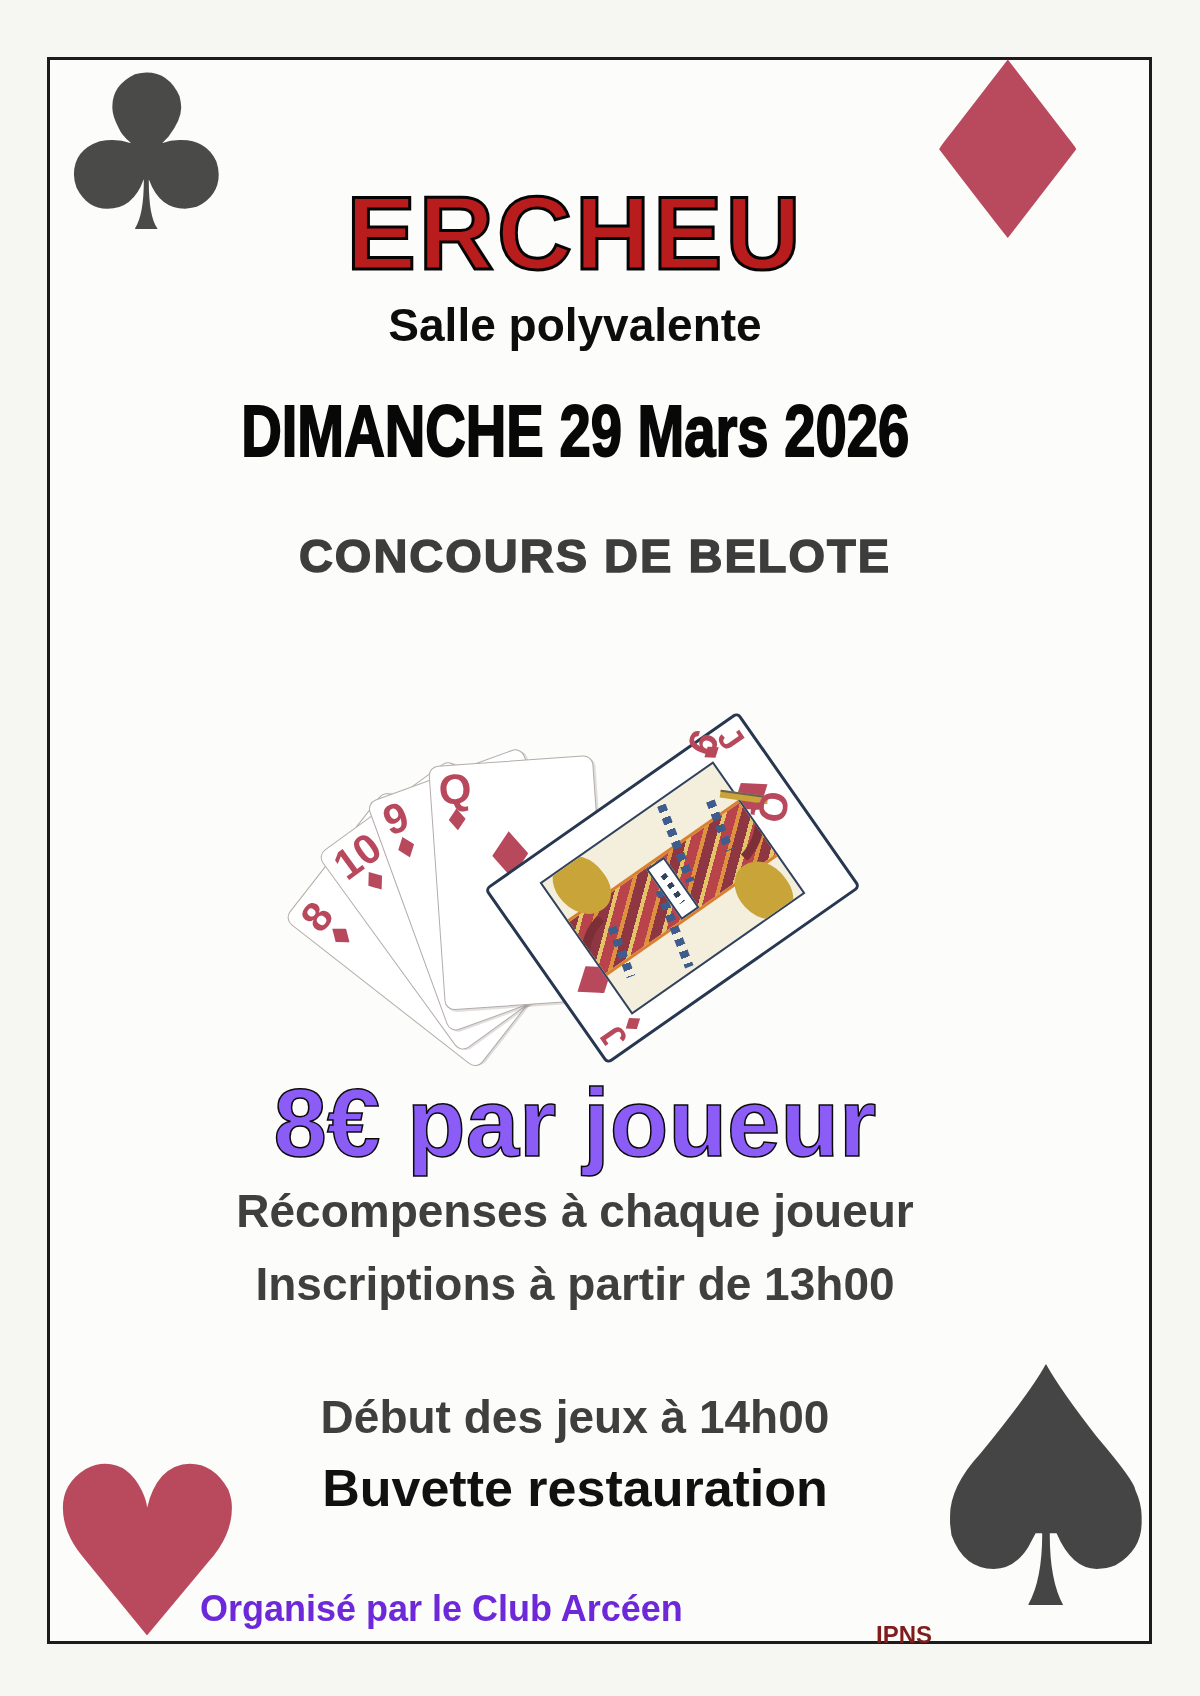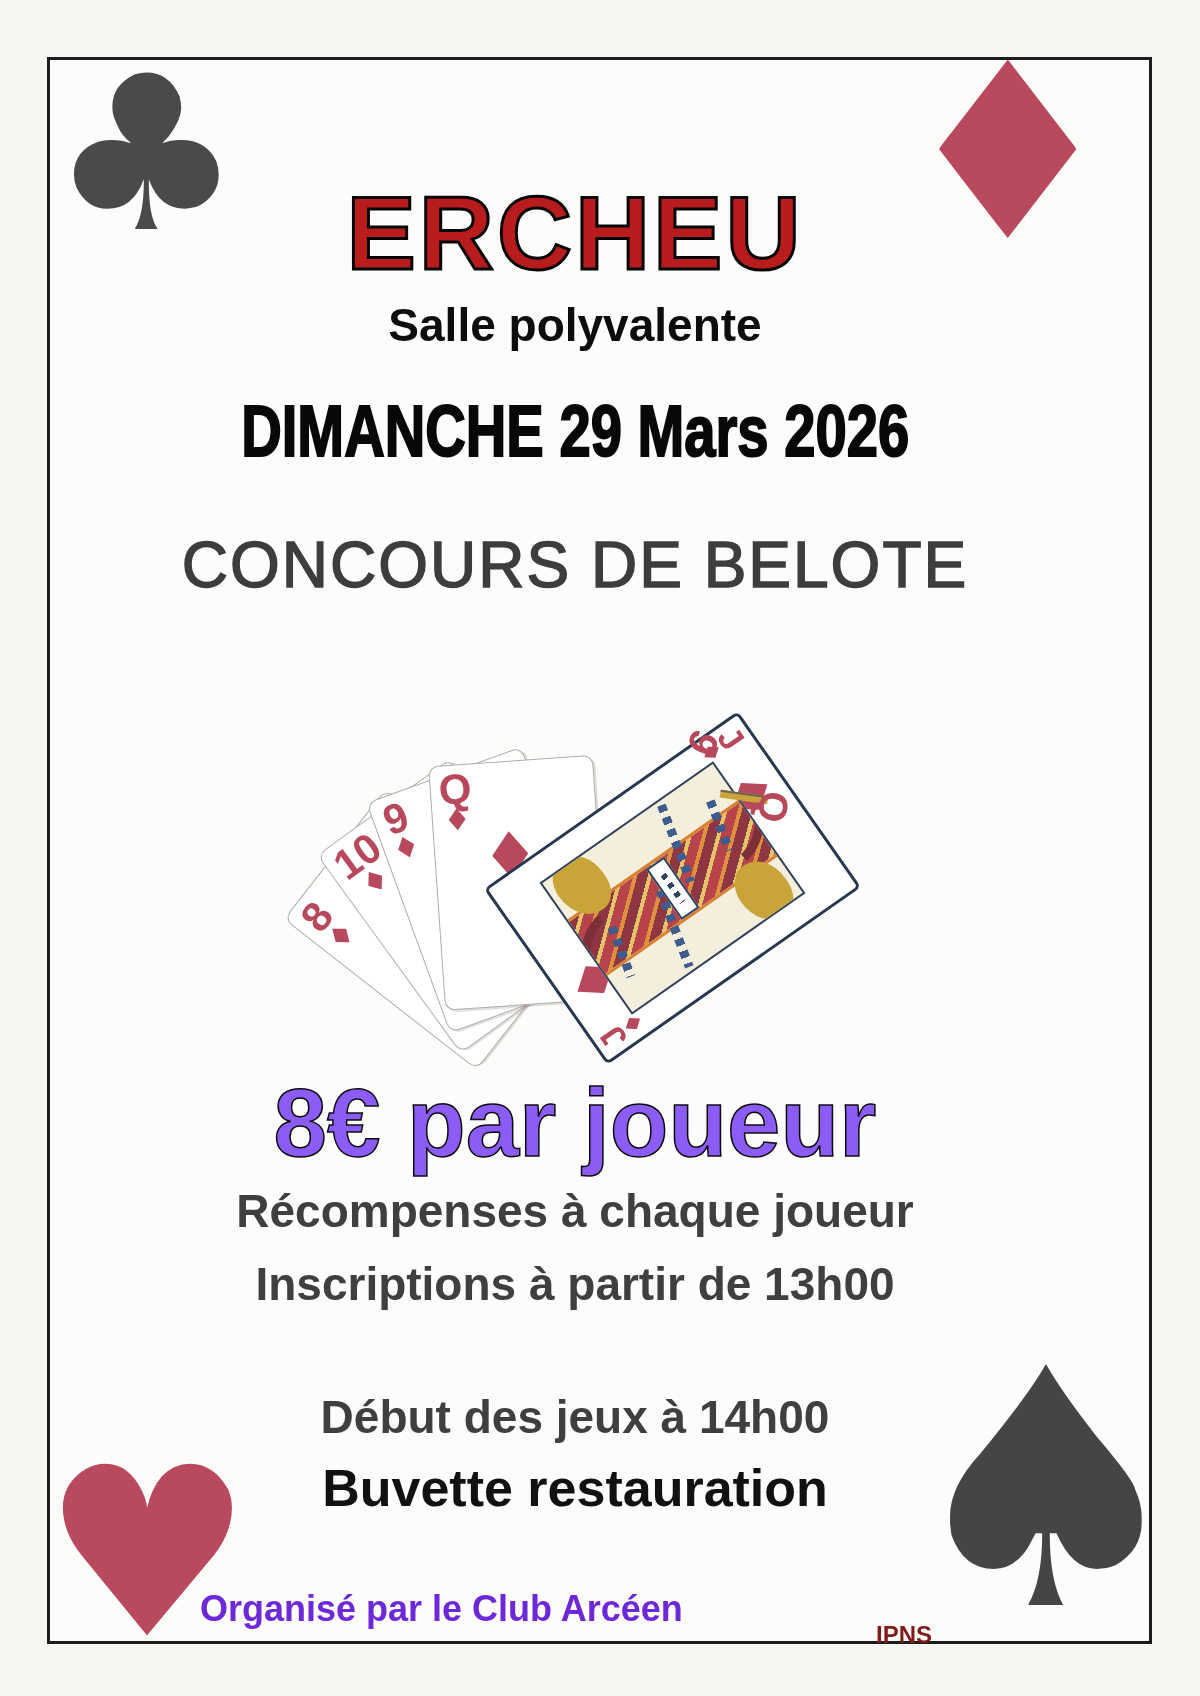--- a/index.html
+++ b/index.html
@@ -27,21 +27,21 @@
   .center-text{position:absolute;left:0;width:1150px;text-align:center;}
   .title{
     top:174px;font-size:104px;font-weight:700;letter-spacing:3px;
     -webkit-text-stroke:3px #050505;color:#b91c1c;
   }
   .venue{top:298px;font-size:46px;font-weight:700;color:#0d0d0d;}
   .date-line{top:384px;font-size:72px;font-weight:700;color:#080808;margin-top:6px;}
   .date-line .squeeze{display:inline-block;transform:scaleX(0.78);transform-origin:center;
     -webkit-text-stroke:2px #080808;letter-spacing:0px;}
   .event-title{
-    top:528px;font-size:64px;font-weight:400;letter-spacing:2px;color:#3d3d3d;
+    top:528px;font-size:47px;font-weight:700;letter-spacing:2px;color:#3d3d3d;margin-left:20px;
     -webkit-text-stroke:1.5px #3d3d3d;
   }
   .price{top:1068px;font-size:96px;font-weight:700;color:#8b5cf6;-webkit-text-stroke:1.5px #0a0a0a;}
   .detail{font-size:46px;font-weight:700;color:#3f3f3f;}
   .detail.d1{top:1184px;}
   .detail.d2{top:1257px;}
   .detail.d3{top:1390px;}
   .catering{top:1458px;font-size:52px;font-weight:700;color:#111;}
   .organizer{position:absolute;left:200px;top:1588px;font-size:36px;font-weight:700;color:#6d28d9;}
   .print-note{position:absolute;left:876px;top:1588px;font-size:24px;font-weight:700;color:#7f1d1d;margin-top:33px;}

